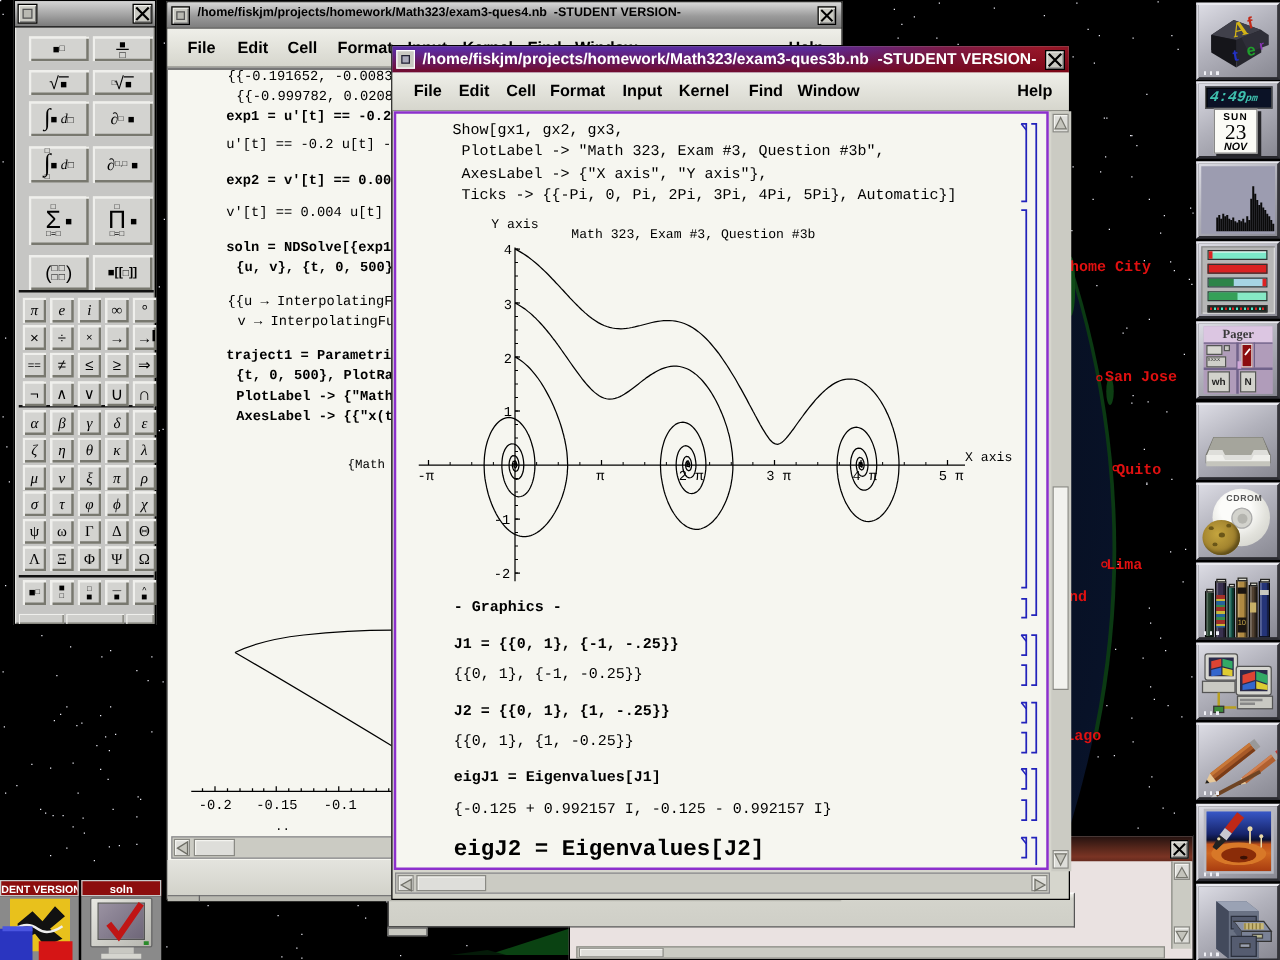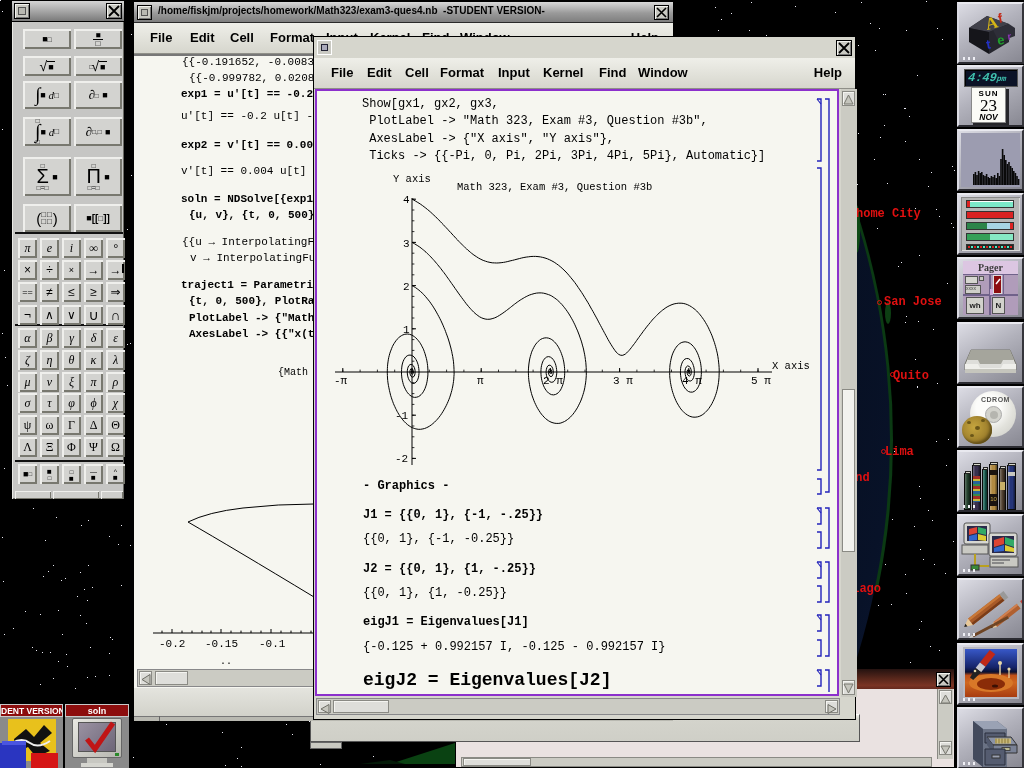--- a/index.html
+++ b/index.html
@@ -132,20 +132,23 @@
 <line x1="158" y1="237" x2="158" y2="234.6" stroke="#000"></line>
       <line x1="168" y1="237" x2="168" y2="234.6" stroke="#000"></line>
 <line x1="178" y1="237" x2="178" y2="234.6" stroke="#000"></line>
 <text x="26" y="251" font-family="Liberation Mono" font-size="11">-0.2</text>
 <text x="72" y="251" font-family="Liberation Mono" font-size="11">-0.15</text>
 <text x="126" y="251" font-family="Liberation Mono" font-size="11">-0.1</text>
 <text x="87" y="268" font-family="Liberation Mono" font-size="10">..</text>
 </svg>
   </div>
 <div class="win" id="fg" style="left:313px;top:36px;width:543px;height:684px;background:#d6d6cd">
+<div class="tbar" style="height:21px;background:linear-gradient(rgba(60,0,10,0) 10%,rgba(118,4,20,0.8) 95%),linear-gradient(90deg,#5c2ba4 0%,#582a9a 62%,#7c1a46 82%,#971628 96%,#8e1424 100%)">
+ <span style="position:absolute;left:24px;top:3px;font-size:12.5px">/home/fiskjm/projects/homework/Math323/exam3-ques3b.nb&nbsp;&nbsp;-STUDENT VERSION-</span>
+</div>
 <div class="wbtn" style="left:3px;top:3px;width:15px;height:15px;box-shadow:none;border-color:#fff">
       <i style="border-color:#223;background:#aab"></i>
     </div>
 <div class="xbtn" style="right:3px;top:3px;width:16px;height:16px">
       <svg width="14" height="14">
         <path d="M2 2 L12 12 M12 2 L2 12" stroke="#000" stroke-width="1.8"></path>
       </svg>
     </div>
 <div class="mbar" style="top:21px;height:31px">
  <span class="mi" style="left:17px">File</span>

